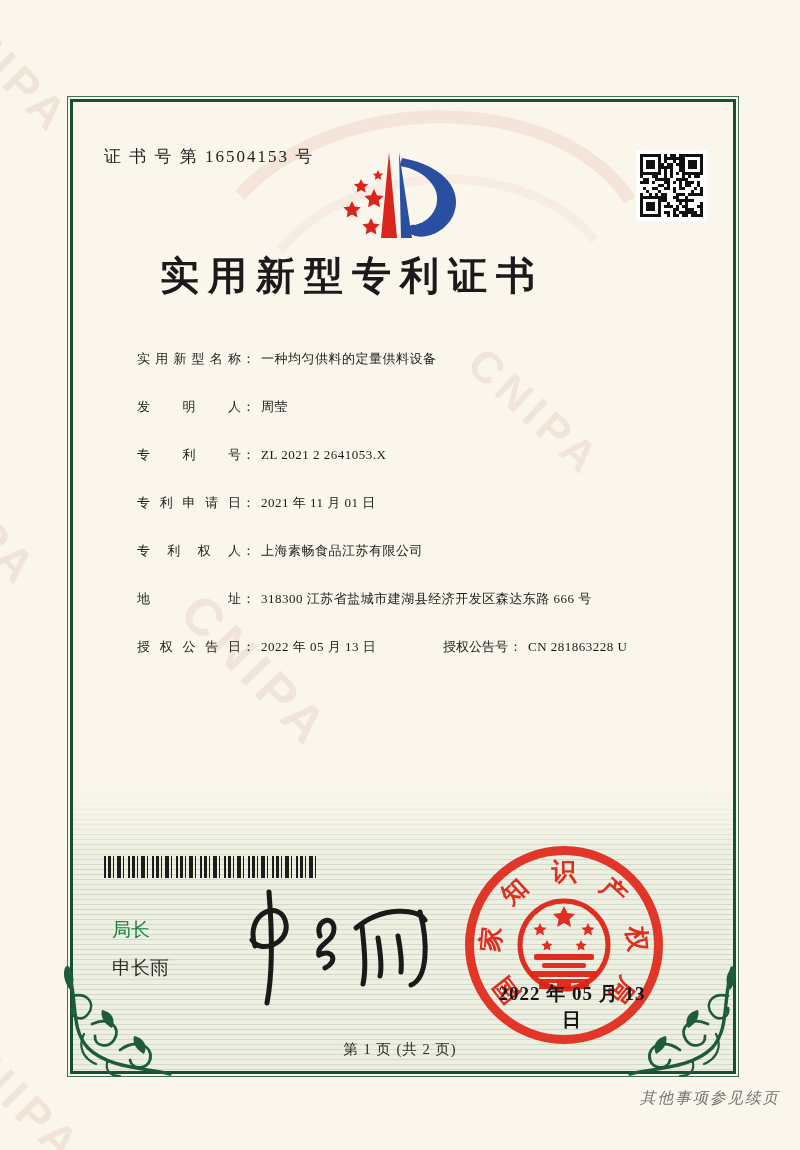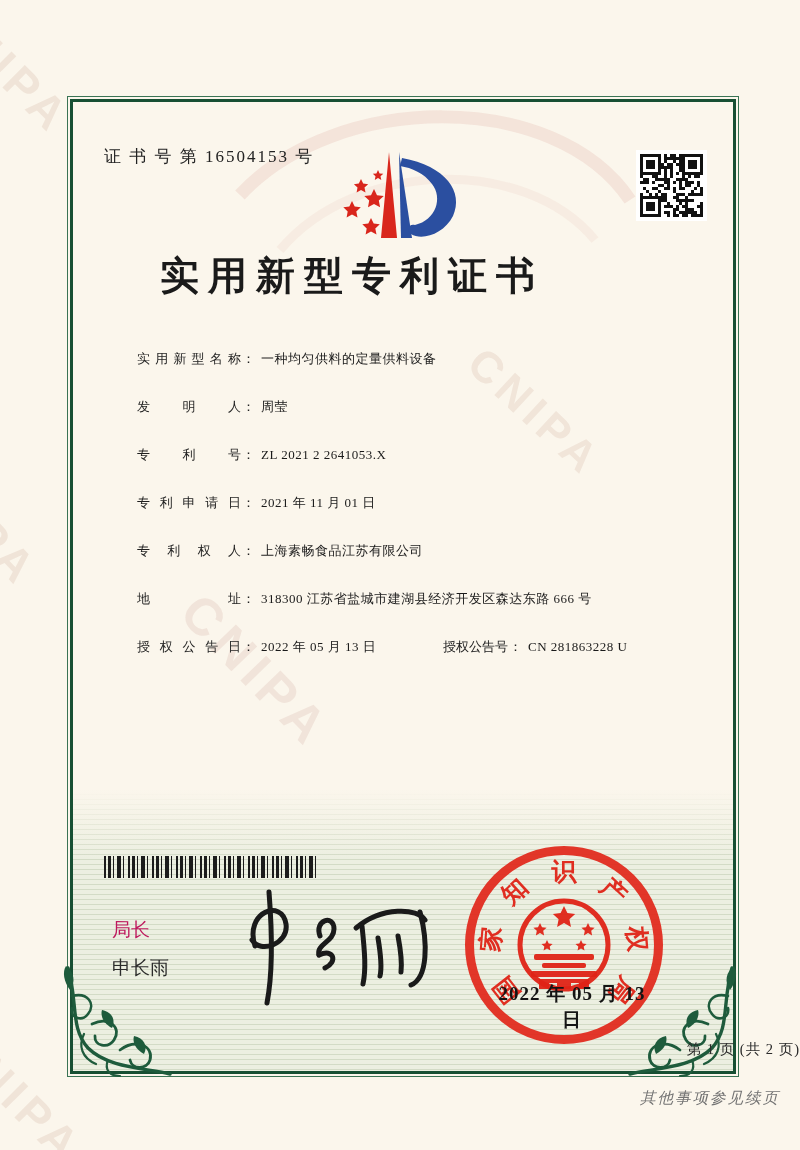--- a/index.html
+++ b/index.html
@@ -55,37 +55,37 @@
              line-height:28px;text-align:justify;color:#262626;}
   .body-text p{margin:0;text-indent:2em;}
 
   
   .barcode{position:absolute;left:104px;top:856px;width:216px;height:22px;z-index:5;
     background:repeating-linear-gradient(90deg,
       #1c1c1c 0 2px,transparent 2px 4px,#1c1c1c 4px 7px,transparent 7px 9px,
       #1c1c1c 9px 10px,transparent 10px 13px,#1c1c1c 13px 17px,transparent 17px 19px,
       #1c1c1c 19px 20px,transparent 20px 24px);}
   .director-title{position:absolute;left:112px;top:917px;font-size:19px;z-index:5;
-      font-family:"Liberation Sans","DejaVu Sans",sans-serif;color:#be185d;}
+      font-family:"Liberation Sans","DejaVu Sans",sans-serif;color:#15803d;}
   .director-name{position:absolute;left:112px;top:955px;font-size:19px;z-index:5;
       font-family:"Liberation Sans","DejaVu Sans",sans-serif;color:#2b2b2b;}
   .signature{position:absolute;left:222px;top:882px;z-index:5;}
 
   
   .seal{position:absolute;left:465px;top:846px;width:198px;height:198px;z-index:5;}
   .seal-ring{position:absolute;inset:0;border:9px solid rgba(225,38,25,0.92);border-radius:50%;}
   .seal-char{position:absolute;left:50%;top:50%;width:28px;height:28px;margin:-14px 0 0 -14px;
      font-family:"Liberation Sans","DejaVu Sans",sans-serif;font-weight:bold;font-size:25px;
      line-height:28px;text-align:center;color:rgba(223,35,22,0.95);}
   .seal-emblem{position:absolute;left:50%;top:50%;transform:translate(-50%,-50%);}
   .seal-date{position:absolute;left:486px;top:981px;width:172px;text-align:center;
      font-size:19px;letter-spacing:1px;color:#141414;z-index:6;font-weight:bold;}
 
   
-  .page-footer{position:absolute;left:0;width:800px;top:1040px;text-align:right;
+  .page-footer{position:absolute;left:0;width:800px;top:1040px;text-align:center;
      font-size:14.5px;z-index:4;color:#2a2a2a;letter-spacing:1px;}
   .continuation{position:absolute;left:0;width:780px;top:1088px;text-align:right;
      font-size:15.5px;z-index:4;color:#737373;letter-spacing:2px;font-style:italic;}
 </style>
 </head>
 <body>
 
 <div class="page">
 
   <span class="wm wm1">CNIPA</span>

